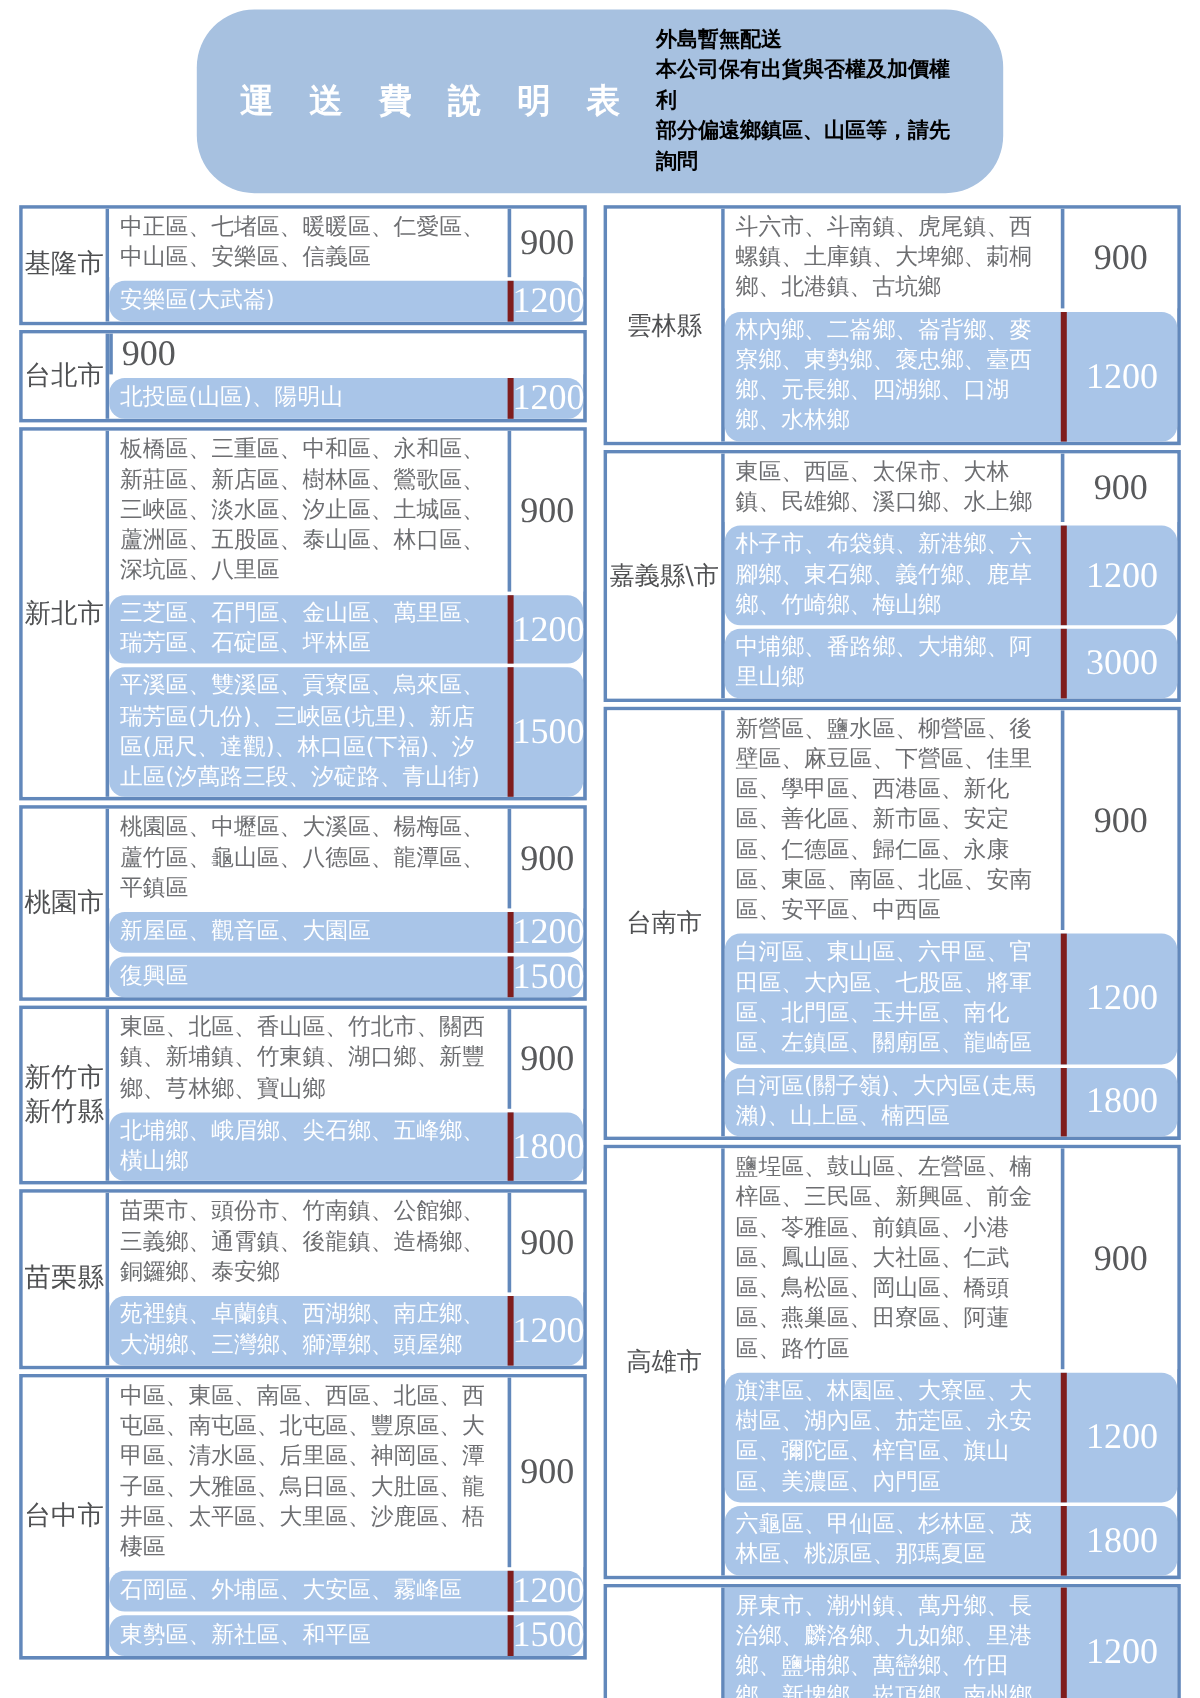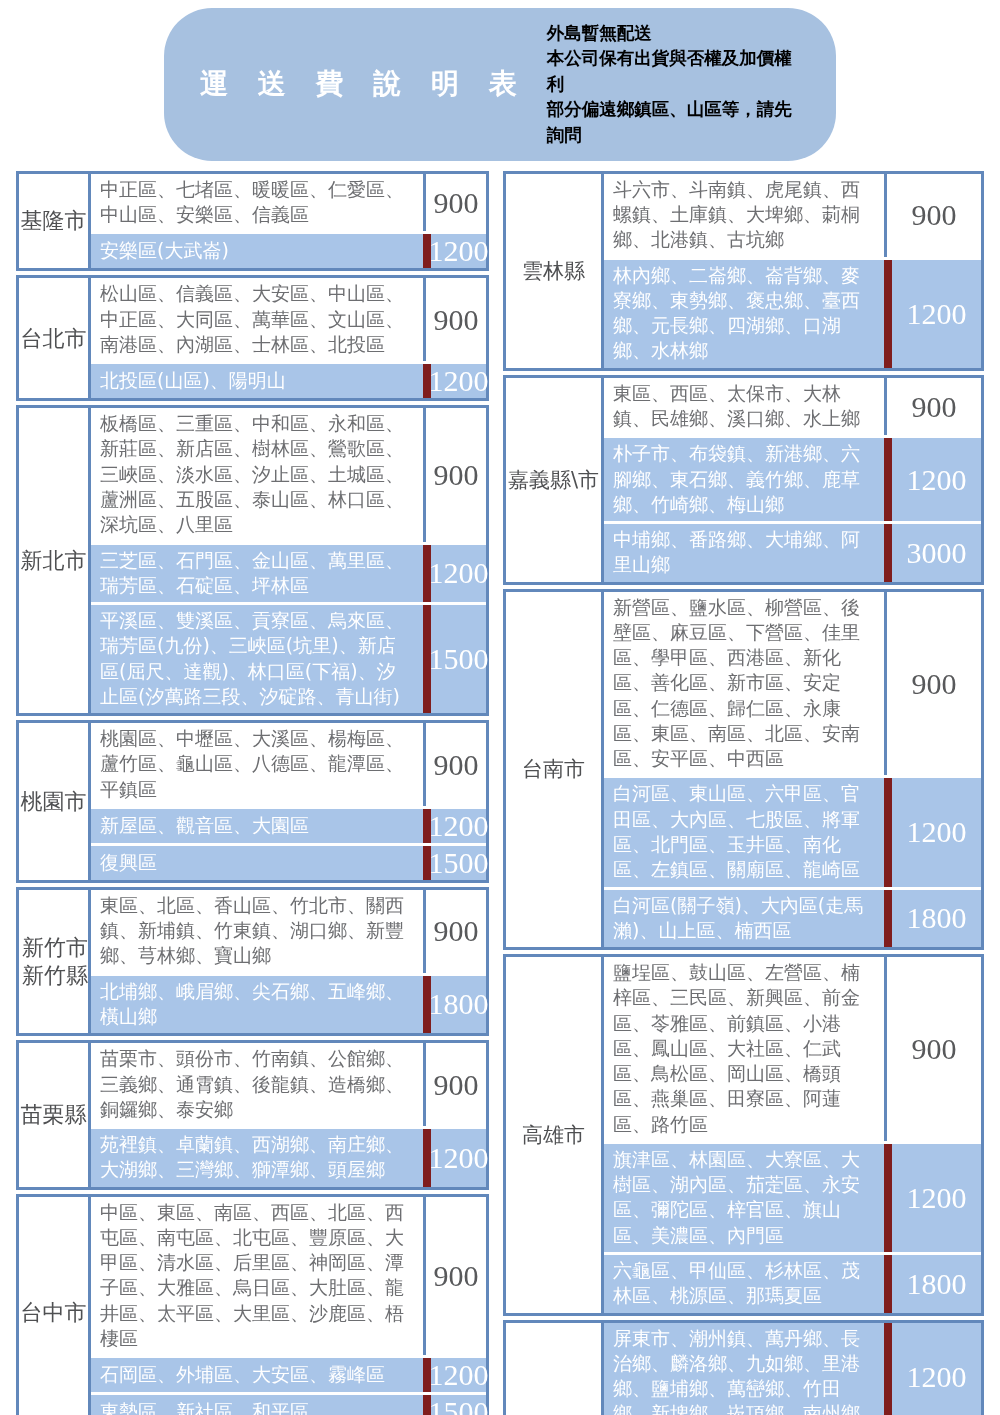--- a/index.html
+++ b/index.html
@@ -23,43 +23,43 @@
   .tables { display: flex; gap: 14px; padding: 0 16px 14px 16px; }
   .col { display: flex; flex-direction: column; }
   .col-left  { width: 473px; }
   .col-right { width: 481px; }
   .block {
     display: flex; border: 3px solid #6288bb; margin-bottom: 4px; background: #ffffff;
   }
   .label-cell {
     border-right: 3px solid #6288bb; background:#ffffff;
     display: flex; flex-direction: column; align-items: center; justify-content: center;
-    text-align: right; flex-shrink: 0;
+    text-align: center; flex-shrink: 0;
   }
   .col-left  .label-cell { width: 72px;  font-size: 22px; }
   .col-right .label-cell { width: 98px;  font-size: 21px; }
   .region-name { color: #4f5052; line-height: 1.25; }
   .rows { flex: 1; display: flex; flex-direction: column; }
   .row { display: flex; flex: 1; }
-  .row + .row { margin-top: 3px; }
+  .row + .row { margin-top: 3px; border-radius: 13px; }
   .areas {
     flex: 1; padding: 3px 13px 4px 9px; font-size: 19px; line-height: 1.33;
     color: #6d6e71; display:flex; align-items:center;
   }
   .price {
     flex-shrink: 0; display: flex; align-items: center; justify-content: center;
     font-size: 30px; color: #58595b; font-family: Liberation Serif, serif;
   }
   .col-left  .price { width: 63px; }
   .col-right .price { width: 97px; }
   .row.w { background: #ffffff; }
   .row.w .price { border-left: 3px solid #6288bb; }
   .row.b { background: #a9c5e8; }
   .row.b .areas { color: #ffffff; }
-  .row.b .price { border-left: 8px solid #7f1d1d; color: #ffffff; text-align: center; }
+  .row.b .price { border-left: 5px solid #7f1d1d; color: #ffffff; text-align: center; }
 </style>
 </head>
 <body>
 
 <div class="banner-wrap">
   <div class="banner">
     <div class="banner-title">運 送 費 說 明 表</div>
     <div class="banner-notes">
       <div>外島暫無配送</div>
       <div>本公司保有出貨與否權及加價權利</div>
@@ -84,21 +84,20 @@
             <div class="price">1200</div>
           </div>
         </div>
       </div>
       <div class="block">
         <div class="label-cell">
           <div class="region-name">台北市</div>
         </div>
         <div class="rows">
           <div class="row w">
-            <div class="areas">松山區、信義區、大安區、中山區、中正區、大同區、萬華區、文山區、南港區、內湖區、士林區、北投區</div>
             <div class="price">900</div>
           </div>
           <div class="row b">
             <div class="areas">北投區(山區)、陽明山</div>
             <div class="price">1200</div>
           </div>
         </div>
       </div>
       <div class="block">
         <div class="label-cell">

